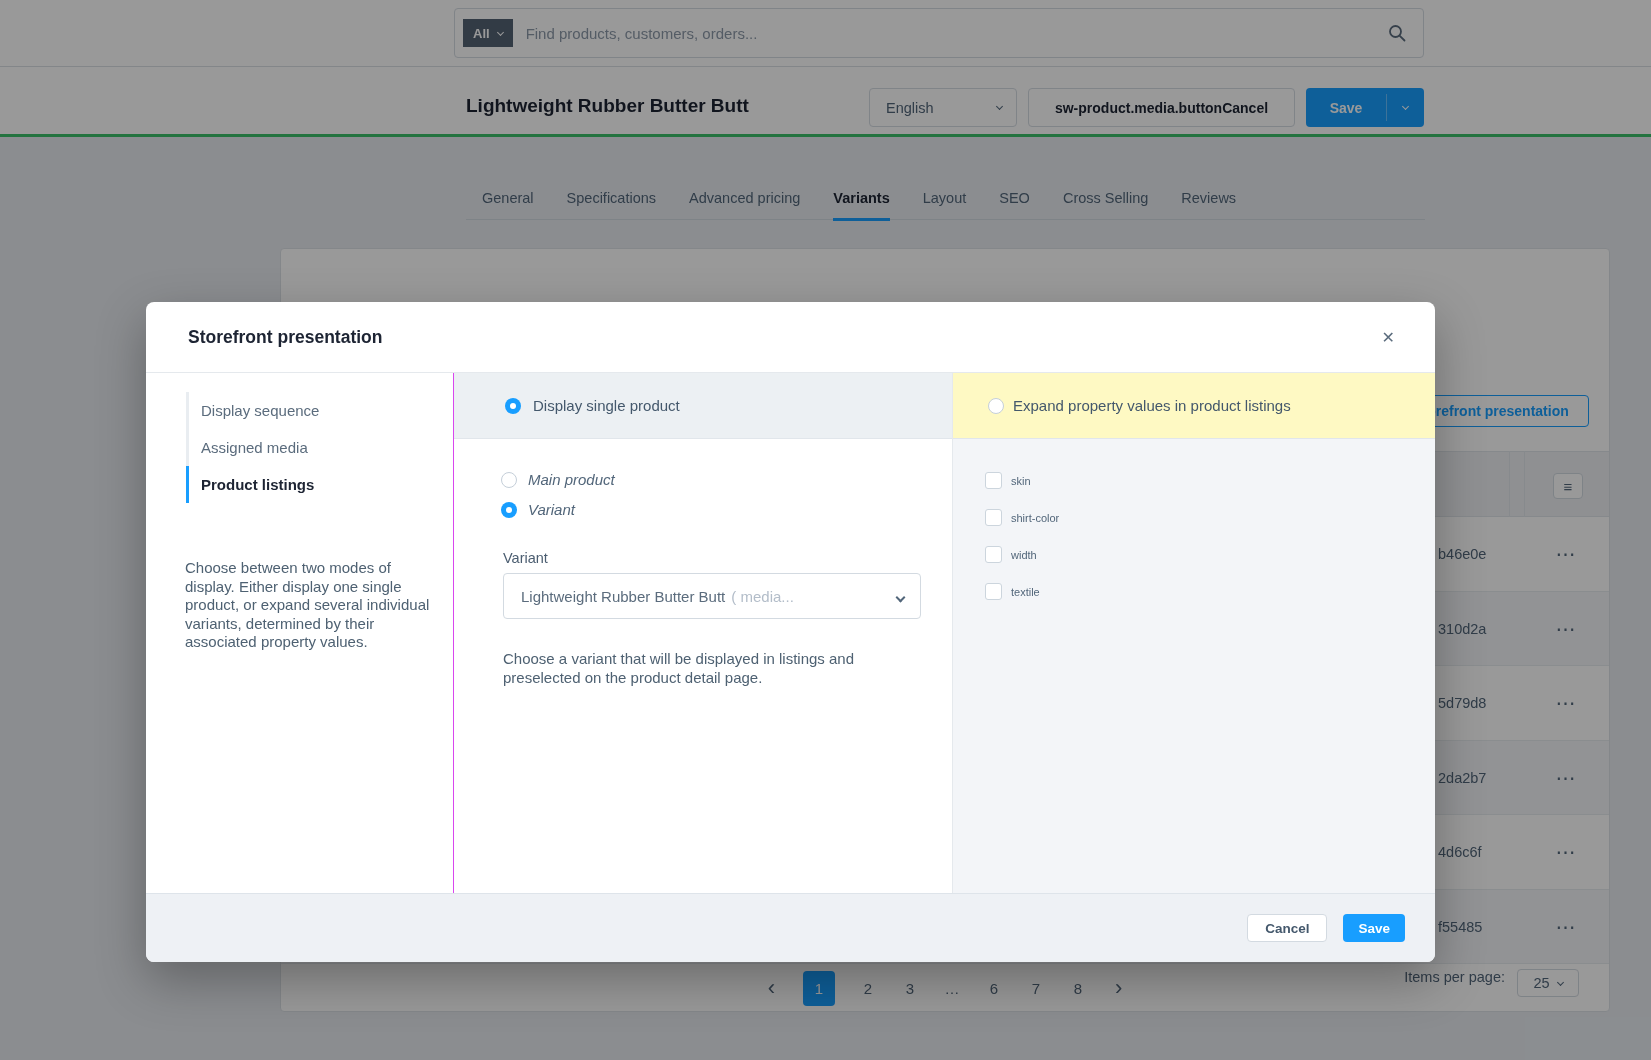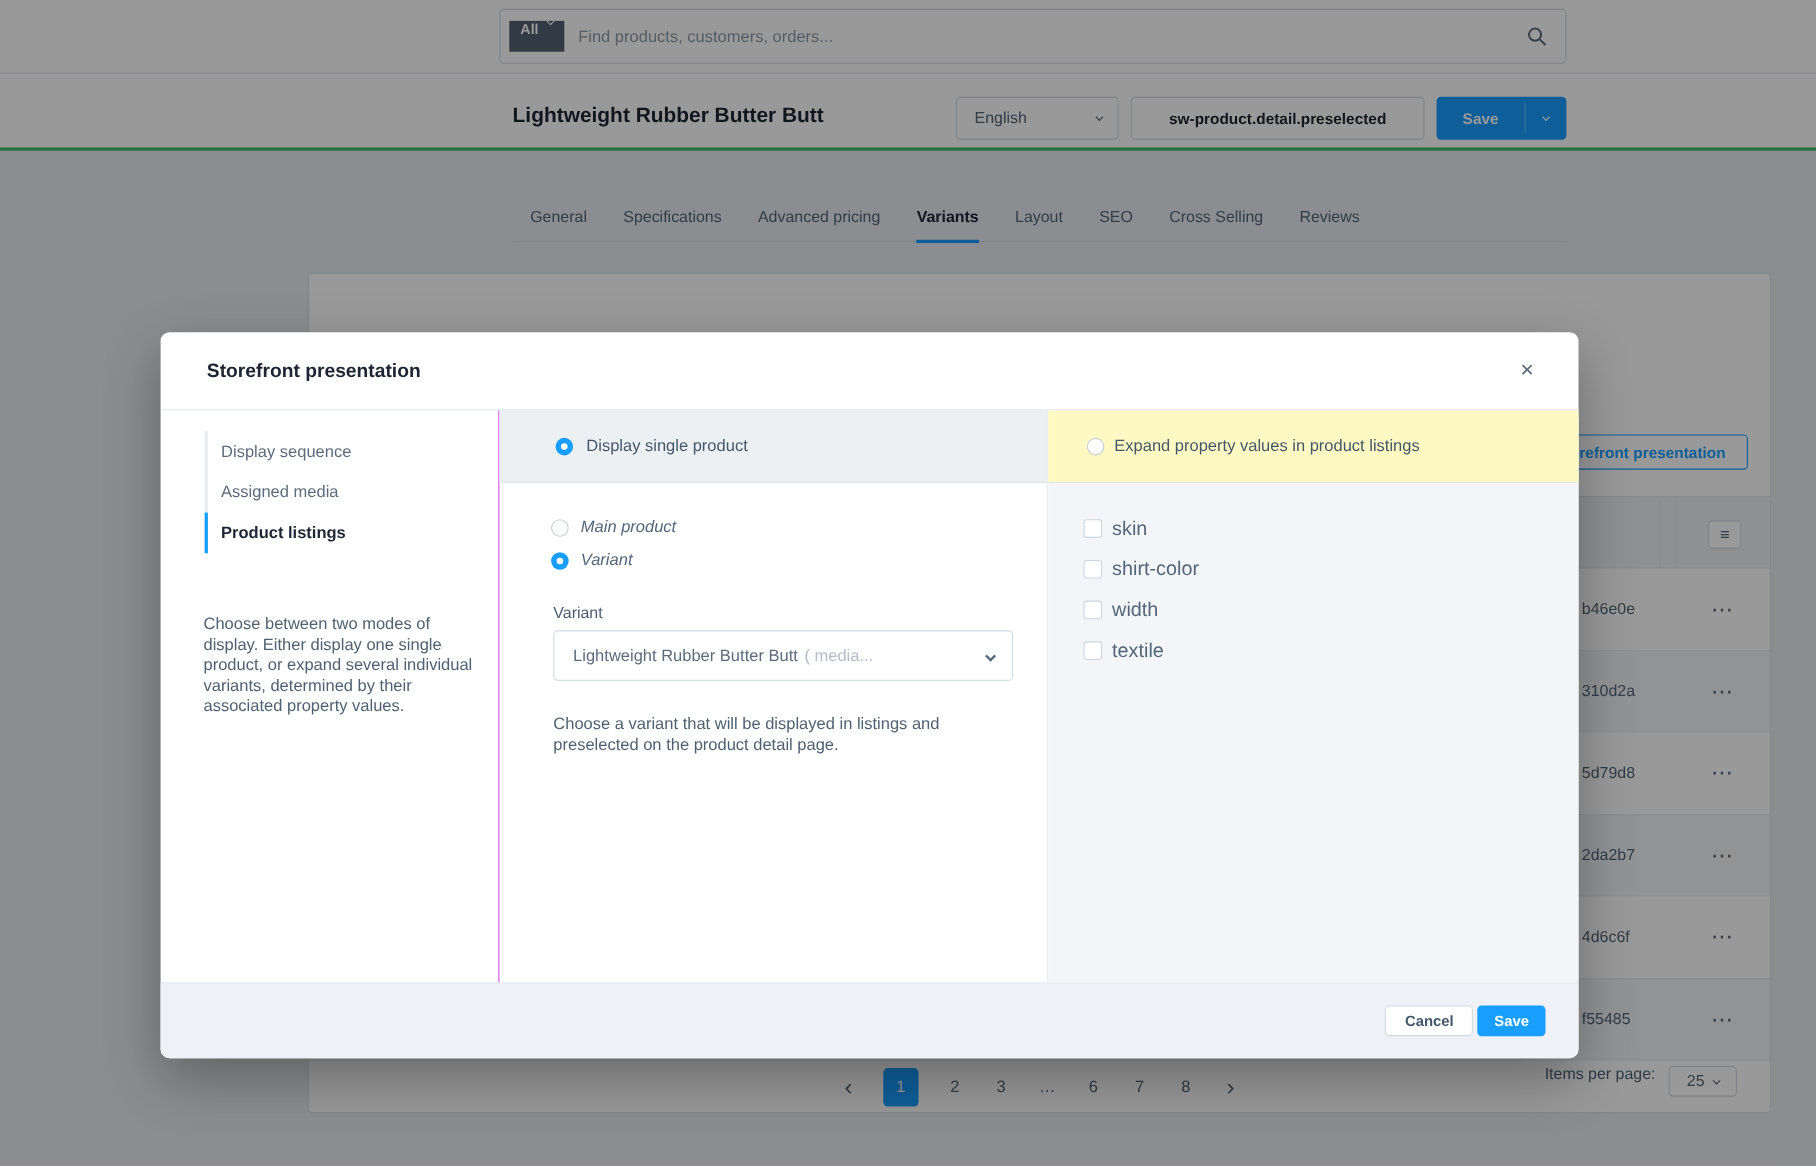--- a/index.html
+++ b/index.html
@@ -3,21 +3,21 @@
 <meta charset="utf-8">
 <style>
   * { margin:0; padding:0; box-sizing:border-box; }
   html,body { width:1651px; height:1060px; }
   body { font-family:"Liberation Sans", sans-serif; background:#e8ecf1; }
   .screen { position:relative; width:1651px; height:1060px; overflow:hidden; }
 
   
   .topbar { position:absolute; left:0; top:0; width:1651px; height:67px; background:#fff; border-bottom:1px solid #dadfe5; }
   .searchbar { position:absolute; left:454px; top:8px; width:970px; height:50px; background:#fff; border:1px solid #d5dce3; border-radius:4px; display:flex; align-items:center; }
-  .all-btn { margin-left:8px; height:28px; padding:0 10px; background:#546374; border-radius:0; color:#fff; font-size:13px; font-weight:700; display:flex; align-items:flex-start; gap:8px; }
+  .all-btn { margin-left:8px; height:28px; padding:0 10px; background:#546374; border-radius:0; color:#fff; font-size:13px; font-weight:700; display:flex; align-items:center; gap:8px; }
   .search-ph { margin-left:13px; font-size:15px; color:#8d9aa9; }
   .search-ic { position:absolute; right:16px; top:14px; }
 
   .pagehead { position:absolute; left:0; top:67px; width:1651px; height:70px; background:#fff; }
   .greenline { position:absolute; left:0; top:134px; width:1651px; height:3px; background:#3bc06a; }
   .ptitle { position:absolute; left:466px; top:95px; font-size:19px; font-weight:700; color:#1d2433; }
   .lang-sel { position:absolute; left:869px; top:88px; width:148px; height:39px; background:#fff; border:1px solid #d5dce3; border-radius:4px; display:flex; align-items:center; justify-content:space-between; padding:0 14px 0 16px; color:#52667a; font-size:14.5px; }
   .cancel-long { position:absolute; left:1028px; top:88px; width:267px; height:39px; background:#fff; border:1px solid #d5dce3; border-radius:4px; color:#1d2433; font-size:14px; font-weight:700; display:flex; align-items:center; justify-content:center; }
   .save-split { position:absolute; left:1306px; top:88px; width:118px; height:39px; background:#189eff; border-radius:4px; display:flex; align-items:stretch; color:#fff; }
   .save-main { width:80px; display:flex; align-items:center; justify-content:center; font-size:14px; font-weight:700; }
@@ -74,23 +74,23 @@
   .opt1 { margin-top:32px; } .opt2 { margin-top:13px; }
   .var-label { margin:32px 0 0 49px; font-size:14.5px; font-weight:500; color:#4b5d70; }
   .var-select { margin:7px 0 0 49px; width:418px; height:46px; border:1px solid #d3dae1; border-radius:4px; background:#fff; display:flex; align-items:center; padding:0 16px 0 17px; color:#52667a; }
   .var-val { font-size:15px; color:#5b6c7d; white-space:nowrap; }
   .var-hint { font-size:15px; color:#b3bdc9; margin-left:6px; white-space:nowrap; }
   .var-chev { margin-left:auto; color:#52667a; }
   .m-help { margin:30px 0 0 49px; width:394px; font-size:15px; line-height:1.27; color:#4e6172; }
   .m-col3 { flex:1; background:#f3f5f8; border-radius:0 8px 0 0; }
   .m-col3 .band { background:#fef9c3; padding-left:35px; gap:9px; }
   .checklist { margin-top:23px; }
-  .cb-row { display:flex; align-items:center; gap:9px; padding-left:32px; height:37px; font-size:18px; color:#52667a; }
+  .cb-row { display:flex; align-items:center; gap:9px; padding-left:32px; height:37px; font-size:11px; color:#52667a; }
   .cb { width:17px; height:17px; border:1px solid #ccd5dd; border-radius:3px; background:#fff; flex:0 0 auto; }
-  .m-foot { height:69px; background:#eef1f5; border-top:1px solid #dee4ea; border-radius:0 0 8px 8px; display:flex; align-items:center; justify-content:flex-end; gap:4px; padding-right:30px; }
+  .m-foot { height:69px; background:#eef1f5; border-top:1px solid #dee4ea; border-radius:0 0 8px 8px; display:flex; align-items:center; justify-content:flex-end; gap:16px; padding-right:30px; }
   .btn-cancel { height:28px; padding:0 17px; background:#fff; border:1px solid #d3dae1; border-radius:4px; font-size:13.5px; font-weight:700; color:#44586c; display:flex; align-items:center; }
   .btn-save { height:28px; padding:0 15px; background:#189eff; border-radius:4px; font-size:13.5px; font-weight:700; color:#fff; display:flex; align-items:center; }
 
   
   .chv { display:inline-block; width:7px; height:7px; border-right:2px solid currentColor; border-bottom:2px solid currentColor; transform:rotate(45deg); margin-top:-4px; }
   .chv.sm { width:5px; height:5px; border-width:1.5px; margin-top:-2px; }
 </style>
 </head>
 <body>
 
@@ -111,21 +111,21 @@
       </span>
     </div>
   </div>
 
   <div class="pagehead"></div>
   <div class="ptitle">Lightweight Rubber Butter Butt</div>
   <div class="lang-sel">
     <span>English</span>
     <i class="chv sm"></i>
   </div>
-  <div class="cancel-long">sw-product.detail.preselected</div>
+  <div class="cancel-long">sw-product.media.buttonCancel</div>
   <div class="save-split">
     <span class="save-main">Save</span>
     <span class="save-sep"></span>
     <span class="save-caret">
         <i class="chv sm"></i>
       </span>
   </div>
   <div class="greenline"></div>
 
   <div class="tabs">

